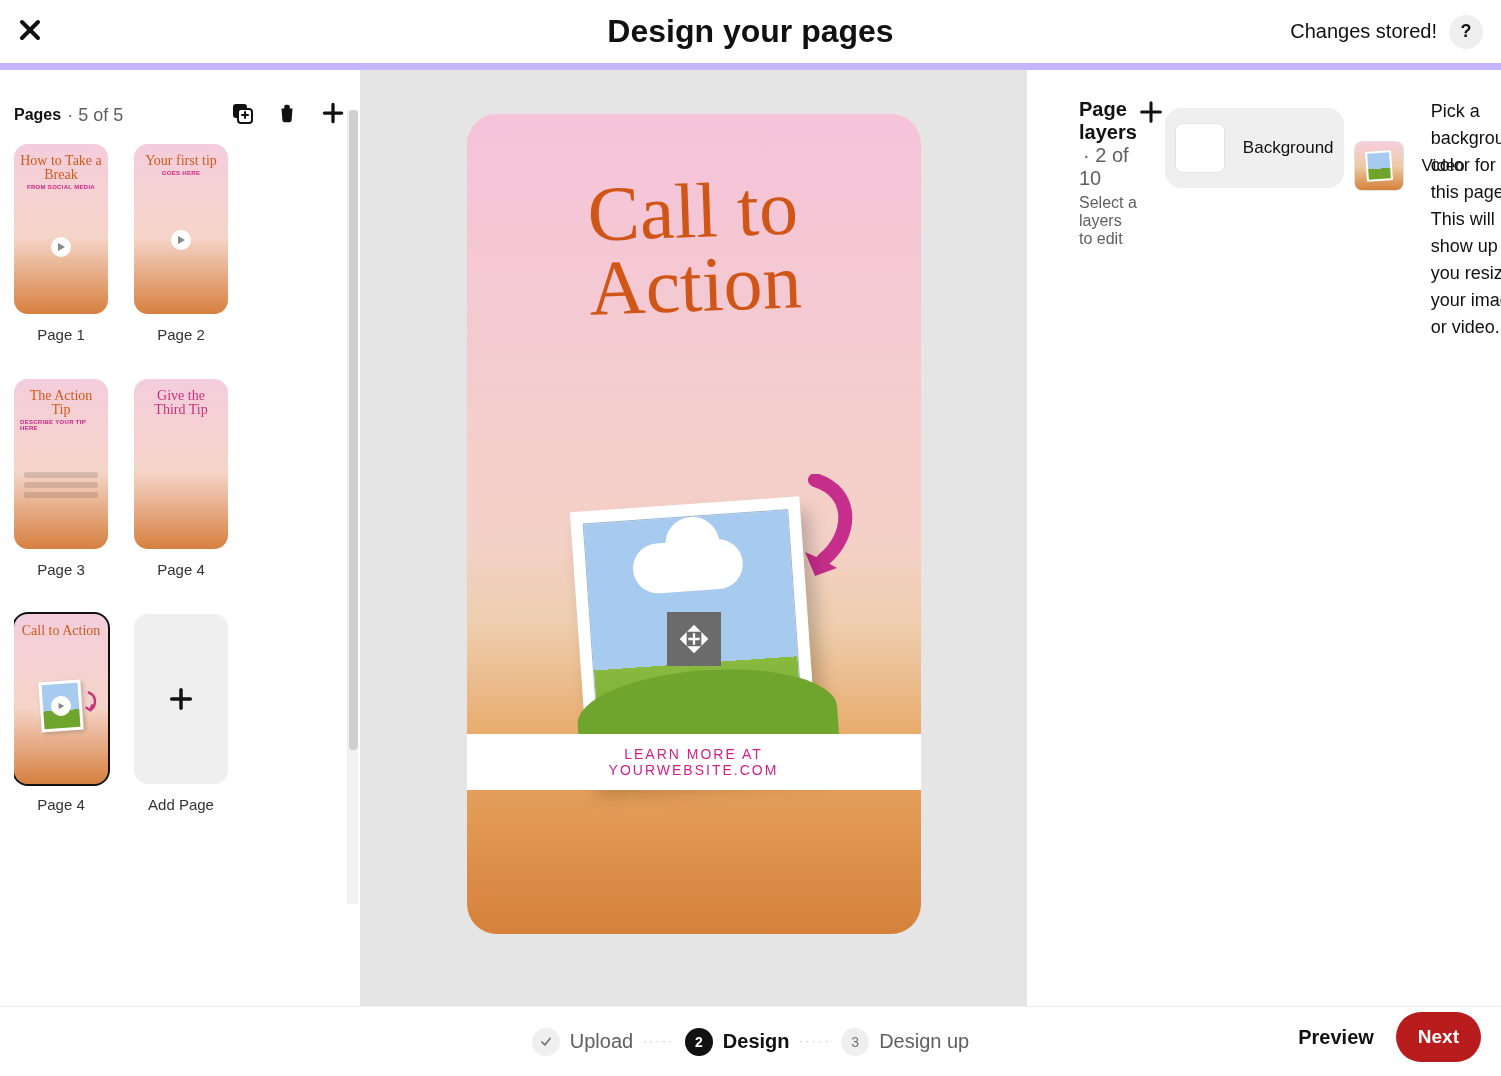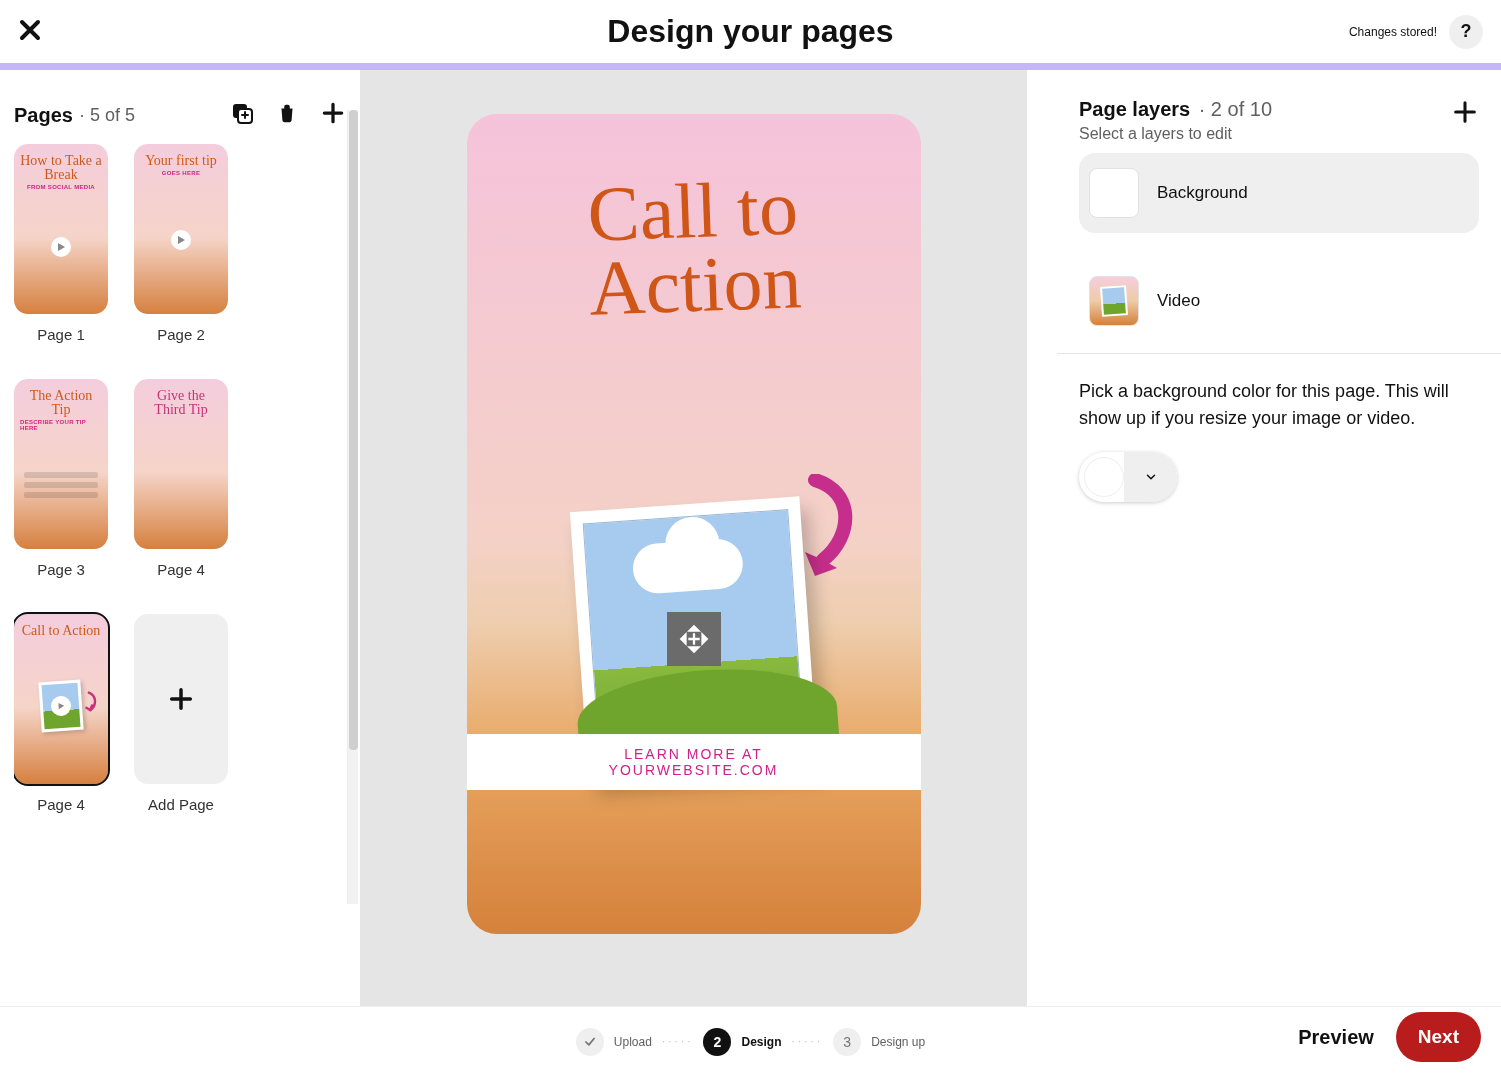--- a/index.html
+++ b/index.html
@@ -3,28 +3,28 @@
 <meta charset="utf-8">
 <style>
   * { box-sizing: border-box; margin: 0; padding: 0; }
   body { font-family: -apple-system, BlinkMacSystemFont, "Segoe UI", Helvetica, Arial, sans-serif; color: #111; background:#fff; width:1501px; height:1076px; overflow:hidden; position:relative; }
 
   
   .header { height:70px; border-bottom:7px solid #c4b5fd; display:flex; align-items:center; padding:0 18px; position:relative; }
   .close-x { font-size:30px; font-weight:700; cursor:pointer; }
   .header-title { position:absolute; left:50%; transform:translateX(-50%); font-size:32px; font-weight:700; }
   .header-right { margin-left:auto; display:flex; align-items:center; gap:12px; }
-  .status-text { font-size:12px; color:#111; }
+  .status-text { font-size:20px; color:#111; }
   .help-btn { width:34px; height:34px; border-radius:50%; background:#efefef; display:flex; align-items:center; justify-content:center; font-weight:700; font-size:18px; cursor:pointer; }
 
   
   .main { display:flex; height:calc(100% - 70px - 70px); }
   .left-panel { width:360px; display:flex; flex-direction:column; padding:14px; position:relative; }
   .left-header { display:flex; align-items:center; margin:16px 0 14px 0; }
-  .pages-label { font-size:20px; font-weight:700; }
+  .pages-label { font-size:16px; font-weight:700; }
   .pages-count { font-size:18px; color:#5f5f5f; margin-left:4px; }
   .left-actions { margin-left:auto; display:flex; align-items:center; gap:22px; }
   .icon-btn { cursor:pointer; }
 
   .thumb-grid { display:flex; flex-wrap:wrap; gap:36px 26px; overflow-y:auto; padding-right:12px; scrollbar-width:thin; }
   .thumb-col { width:94px; display:flex; flex-direction:column; align-items:center; gap:12px; }
   .thumb { width:94px; height:170px; border-radius:14px; background:linear-gradient(#f4cddd 0%, #f5d4c8 55%, #d6803f 100%); display:flex; flex-direction:column; align-items:center; justify-content:flex-start; padding:10px 6px; cursor:pointer; position:relative; overflow:hidden; }
   .thumb.selected { outline:2px solid #111; }
   .thumb .t-title { font-family: "Brush Script MT", cursive; color:#cf5a1a; font-size:14px; text-align:center; line-height:1; }
   .thumb .t-sub { font-size:6px; color:#d02384; font-weight:700; margin-top:2px; letter-spacing:0.3px; }
@@ -44,21 +44,21 @@
   .canvas-photo { width:100%; height:100%; background:linear-gradient(#a7caef 0%, #a7caef 60%, #89b93f 60%, #6fa52c 100%); position:relative; border:1px solid #9db7d6; }
   .cloud { position:absolute; top:24px; left:46px; width:110px; height:50px; background:#fff; border-radius:40px; }
   .cloud::before { content:""; position:absolute; top:-24px; left:34px; width:54px; height:54px; background:#fff; border-radius:50%; }
   .hill { position:absolute; bottom:0; left:-20px; width:260px; height:90px; border-radius:50% 50% 0 0; background:#6fa52c; }
   .move-handle { position:absolute; top:50%; left:50%; width:54px; height:54px; transform:translate(-50%,-50%) rotate(4deg); background:#6b6b6b; display:flex; align-items:center; justify-content:center; }
   .arrow { position:absolute; top:360px; right:56px; }
   .white-band { position:absolute; left:0; right:0; top:620px; height:56px; background:#fff; display:flex; flex-direction:column; align-items:center; justify-content:center; }
   .band-line { color:#d21f8a; font-weight:400; letter-spacing:2px; font-size:14px; }
 
   
-  .right-panel { width:444px; padding:28px 22px 0 22px; display:flex; flex-direction:column;margin-left:30px; }
+  .right-panel { width:444px; padding:28px 22px 0 22px; display:flex; flex-direction:row;margin-left:30px; }
   .right-header-row { display:flex; align-items:flex-start; }
   .layers-title { font-size:20px; font-weight:700; }
   .layers-count { font-size:20px; color:#5f5f5f; margin-left:4px; }
   .layers-sub { font-size:16px; color:#5f5f5f; margin-top:4px; }
   .add-layer { margin-left:auto; font-size:36px; font-weight:400; cursor:pointer; line-height:20px; }
   .layer-row { display:flex; align-items:center; gap:18px; height:80px; padding:0 10px; border-radius:16px; margin-top:10px; cursor:pointer; }
   .layer-row.selected { background:#efefef; }
   .layer-thumb { width:50px; height:50px; border-radius:8px; background:#fff; border:1px solid #e2e2e2; display:flex; align-items:center; justify-content:center; overflow:hidden; }
   .layer-thumb.video { background:linear-gradient(#f6cedd,#eecba7,#d4813a); }
   .layer-name { font-size:17px; }
@@ -68,21 +68,21 @@
   .swatch { width:40px; height:40px; border-radius:50%; background:#fff; border:1px solid #eee; margin-left:5px; }
   .chev-pill { flex:1; height:100%; border-radius:0 28px 28px 0; background:#efefef; display:flex; align-items:center; justify-content:center; }
 
   
   .footer { height:70px; width:100%; display:flex; align-items:center; padding:0 20px; border-top:1px solid #eee; }
   .steps { margin:0 auto; display:flex; align-items:center; gap:10px; }
   .step-circle { width:28px; height:28px; border-radius:50%; display:flex; align-items:center; justify-content:center; font-size:14px; }
   .step-circle.done { background:#efefef; color:#5f5f5f; }
   .step-circle.active { background:#111; color:#fff; font-weight:700; }
   .step-circle.todo { background:#efefef; color:#767676; }
-  .step-label { font-size:12px; color:#5f5f5f; }
+  .step-label { font-size:20px; color:#5f5f5f; }
   .step-label.active { color:#111; font-weight:700; }
   .step-dots { color:#bdbdbd; letter-spacing:3px; font-size:10px; }
   .footer-right { position:absolute; right:20px; bottom:14px; display:flex; align-items:center; gap:22px; }
   .preview-link { font-size:20px; font-weight:700; cursor:pointer; }
   .next-btn { background:#b91c1c; color:#fff; font-size:19px; font-weight:700; padding:14px 22px; border-radius:28px; cursor:pointer; }
 </style>
 </head>
 <body>
 
 <div class="header">

